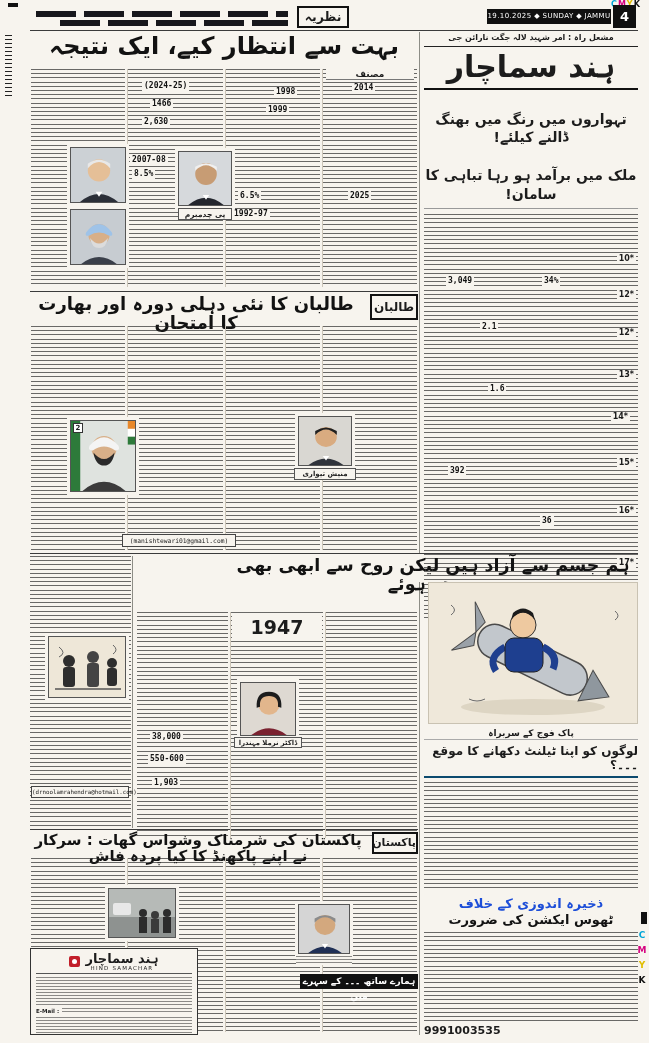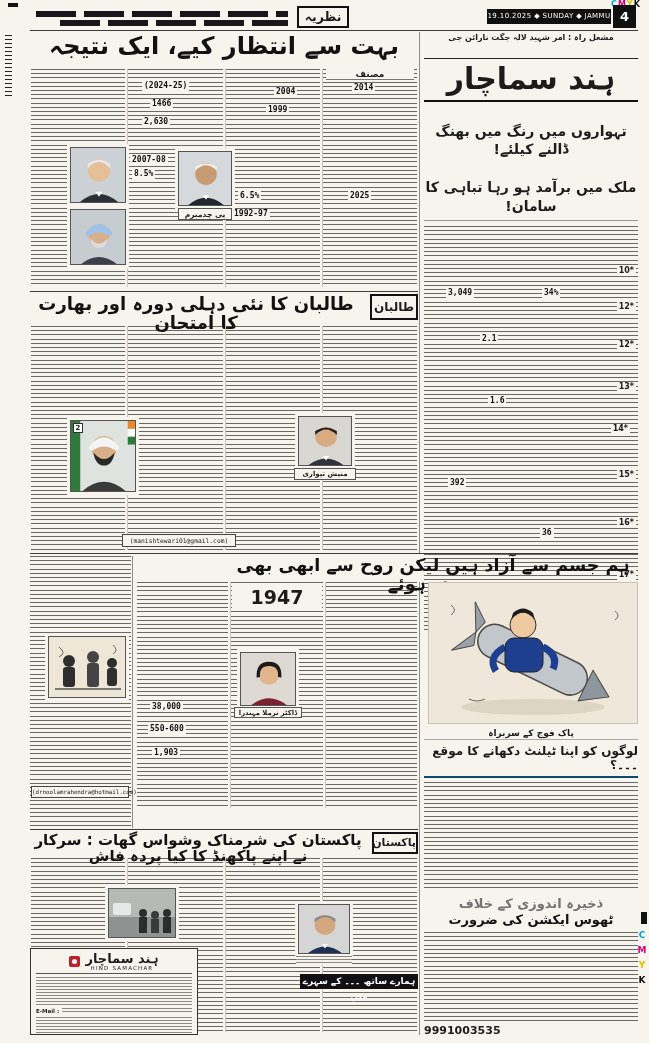--- a/index.html
+++ b/index.html
@@ -40,53 +40,53 @@
            line-height:15px;text-align:center;letter-spacing:.4px}
   .pagenum{left:613px;top:5px;width:23px;height:23px;background:#101010;color:#fff;font-weight:700;
            font-size:13px;text-align:center;line-height:23px}
   .cmyk-top{left:611px;top:0;font-size:8px;font-weight:700;display:flex;gap:1px}
   .cmyk-side{left:636px;top:930px;width:12px;display:flex;flex-direction:column;gap:5px;
              font-weight:700;font-size:9px;text-align:center}
   .c-c{color:#00a6d8}.c-m{color:#d5007f}.c-y{color:#e0bd00}.c-k{color:#111}
 
   
   .rcol{left:424px;top:32px;width:214px;height:521px}
-  .kicker{font-size:8px;font-weight:700;text-align:center;direction:rtl;border-bottom:1px solid #222;padding:1px 0 16px}
+  .kicker{font-size:8px;font-weight:700;text-align:center;direction:rtl;border-bottom:1px solid #222;padding:1px 0 4px}
   .mast-title{font-size:30px;font-weight:700;text-align:center;direction:rtl;padding:2px 0 4px;border-bottom:2px solid #111}
   .deck{font-size:14px;font-weight:700;text-align:center;direction:rtl;line-height:1.3;padding-top:20px}
   .deck2{border-bottom:1px solid #999;padding-bottom:5px}
   .rbody{position:relative;height:404px;margin-top:5px}
 
   
   .art-lead{left:30px;top:34px;width:388px;height:256px}
   .hl-lead{font-size:24px;height:32px}
   .lead-body{position:relative;margin-top:3px;height:218px}
   .author-label{position:absolute;right:4px;top:0;width:88px;text-align:center;font-size:9px;font-weight:700;
                 background:#f7f4ee;direction:rtl;border-bottom:1px solid #777}
 
   
   .art-tal{left:30px;top:294px;width:388px;height:258px}
   .hl-tal{font-size:18px;width:332px;height:28px}
   .tal-body{position:relative;margin-top:4px;height:224px}
 
   
   .hl-free{left:228px;top:556px;width:410px;height:24px;font-size:17.5px}
   .ltcol{left:30px;top:556px;width:101px;height:272px;position:absolute}
-  .freebody{left:136px;top:582px;width:282px;height:226px;position:absolute}
+  .freebody{left:136px;top:612px;width:282px;height:226px;position:absolute}
   .yearbig{position:absolute;left:96px;top:4px;width:90px;text-align:center;font-weight:700;font-size:19px;
            background:#f7f4ee;direction:ltr}
 
   
   .cartoon{left:428px;top:582px;width:210px;height:142px;background:#efe8da;border:1px solid #c9c2b2}
   .rbcol{left:424px;top:727px;width:214px;height:308px}
   .cart-cap{font-size:9px;font-weight:700;text-align:center;direction:rtl;padding:1px 0;border-bottom:1px solid #aaa}
   .question{font-size:12px;font-weight:700;text-align:right;direction:rtl;padding:4px 0;border-bottom:2px solid #0c4a6e}
   .rb-lines1{position:relative;height:108px;margin:4px 0}
   .hoard{text-align:center;direction:rtl;font-weight:700;line-height:1.2;padding:2px 0}
-  .hoard-red{color:#737373;font-size:13px}
+  .hoard-red{color:#1d4ed8;font-size:13px}
   .hoard-black{font-size:13px;color:#121212}
   .rb-lines2{height:92px;margin-top:3px}
   .phone{font-weight:700;font-size:11px;direction:ltr;text-align:left;margin-top:0}
 
   
   .art-pak{left:30px;top:832px;width:388px;height:203px}
   .hl-pak{font-size:15px;width:336px;height:24px}
   .pak-body{position:relative;margin-top:2px;height:174px}
   .blackbox{position:absolute;left:270px;top:116px;width:118px;height:15px;background:#101010;color:#fff;
             font-size:9px;font-weight:700;line-height:15px;text-align:center;direction:rtl}
@@ -201,21 +201,21 @@
             <circle cx="50" cy="40" r="20" fill="#c79c74"></circle>
           <path d="M30 34 q20 -20 40 0 v-7 q-20 -13 -40 0 z" fill="#f0f0f0"></path>
           <path d="M13 100 q37 -34 74 0 z" fill="#23262e"></path>
             <path d="M44 78 l6 9 6 -9 z" fill="#fff"></path>
         </svg>
       </div>
       <div class="capbox" style="left:148px;top:139px;width:54px;height:12px">پی چدمبرم</div>
 
       <span class="chip" style="left:322px;top:14px">2014</span>
       <span class="chip" style="left:236px;top:36px">1999</span>
-      <span class="chip" style="left:244px;top:18px">2004</span>
+      <span class="chip" style="left:244px;top:18px">1998</span>
       <span class="chip" style="left:112px;top:12px">(2024-25)</span>
       <span class="chip" style="left:120px;top:30px">1466</span>
       <span class="chip" style="left:112px;top:48px">2,630</span>
       <span class="chip" style="left:208px;top:122px">6.5%</span>
       <span class="chip" style="left:202px;top:140px">1992-97</span>
       <span class="chip" style="left:318px;top:122px">2025</span>
       <span class="chip" style="left:100px;top:86px">2007-08</span>
       <span class="chip" style="left:102px;top:100px">8.5%</span>
     </div>
   </div>

